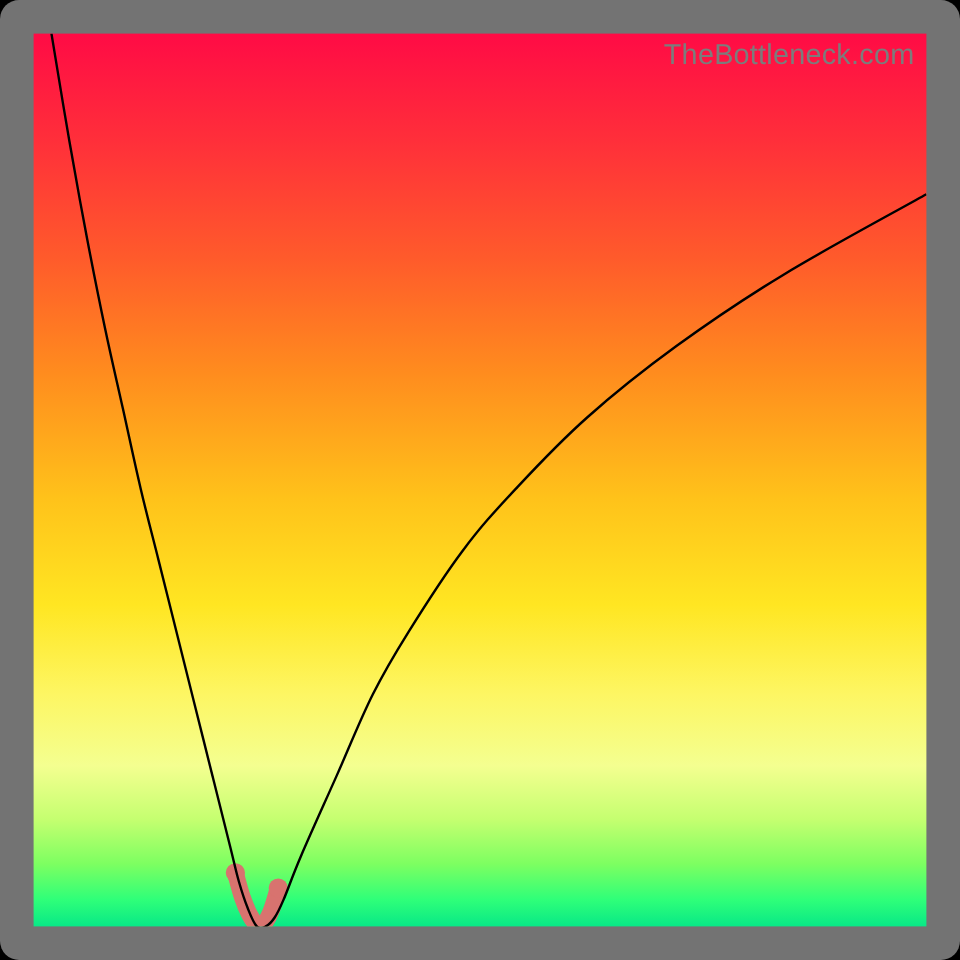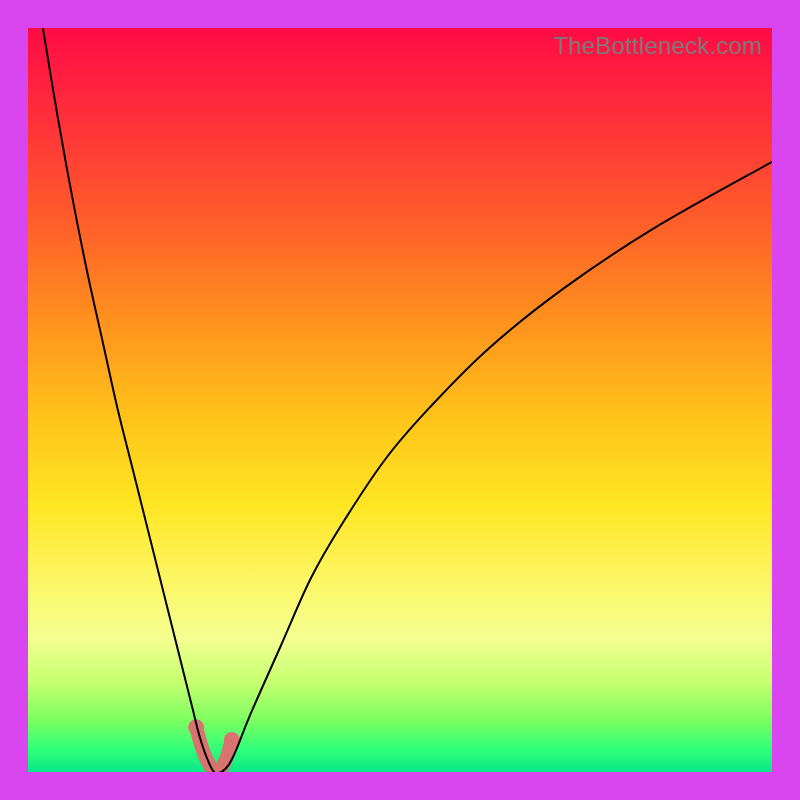--- a/index.html
+++ b/index.html
@@ -1,21 +1,22 @@
 <!DOCTYPE html>
 <html><head>
 <meta charset="utf-8">
 <style>
   * { margin: 0; padding: 0; box-sizing: border-box; }
   html, body { width: 800px; height: 800px; overflow: hidden; background: #000; }
   .frame {
     position: relative;
     width: 800px;
     height: 800px;
-    background: #d946ef;
+    background: #737373;
+    border-radius: 16px;
   }
   .plot-area {
     position: absolute;
     left: 28px;
     top: 28px;
     width: 744px;
     height: 744px;
     background: linear-gradient(to bottom,
       #ff0b45 0%,
       #ff2f3a 12%,

